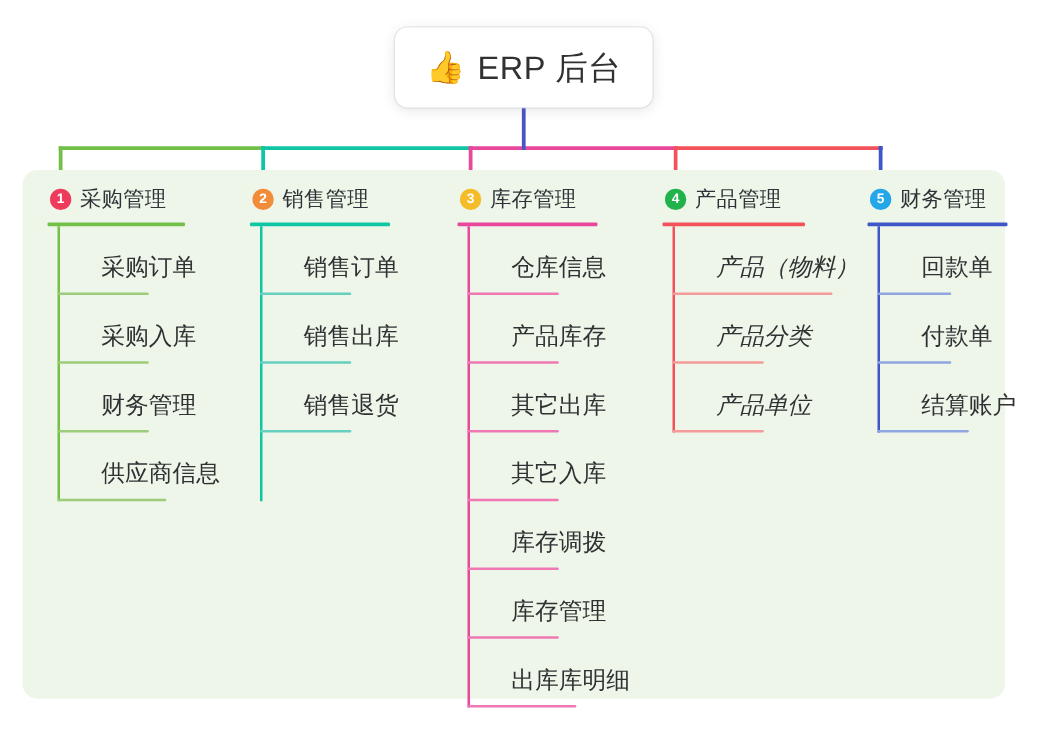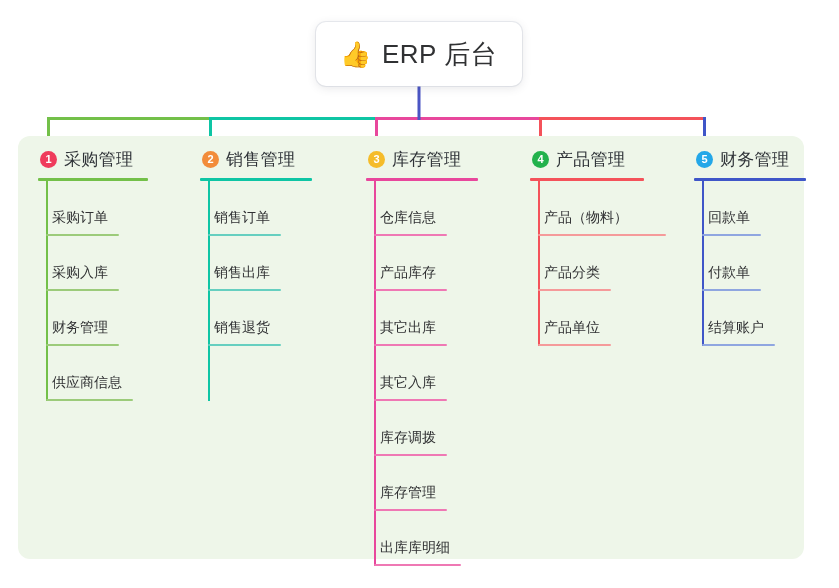--- a/index.html
+++ b/index.html
@@ -122,23 +122,23 @@
     width: 2px;
   }
   .leaf {
     position: relative;
     height: 55px;
     padding-left: 26px;
     box-sizing: border-box;
   }
   .leaf-text {
     position: absolute;
-    left: 14px;
+    left: 43px;
     bottom: 9px;
-    font-size: 14px;
+    font-size: 19px;
     color: #303133;
     white-space: nowrap;
   }
   .leaf-rule {
     position: absolute;
     left: 8px;
     bottom: 0;
     height: 2px;
     border-radius: 1px;
   }
@@ -257,21 +257,21 @@
             <div class="leaf-rule" style="background: rgb(239, 120, 180); width: 87px;"></div>
           </div>
         </div>
       </div>
       <div class="branch" style="left: 530px;">
         <div class="branch-head">
           <span class="badge" style="background: rgb(34, 178, 76);">4</span>
           <span class="branch-label">产品管理</span>
         </div>
         <div class="branch-rule" style="background: rgb(244, 82, 90); width: 114px;"></div>
-        <div class="leaves" style="height: 165px;">
+        <div class="leaves" style="height: 165px; font-style: italic;">
           <div class="leaf-spine" style="background: rgb(244, 82, 90); height: 165px;"></div>
           <div class="leaf">
             <span class="leaf-text">产品（物料）</span>
             <div class="leaf-rule" style="background: rgb(245, 154, 154); width: 128.4px;"></div>
           </div>
           <div class="leaf">
             <span class="leaf-text">产品分类</span>
             <div class="leaf-rule" style="background: rgb(245, 154, 154); width: 73.2px;"></div>
           </div>
           <div class="leaf">

